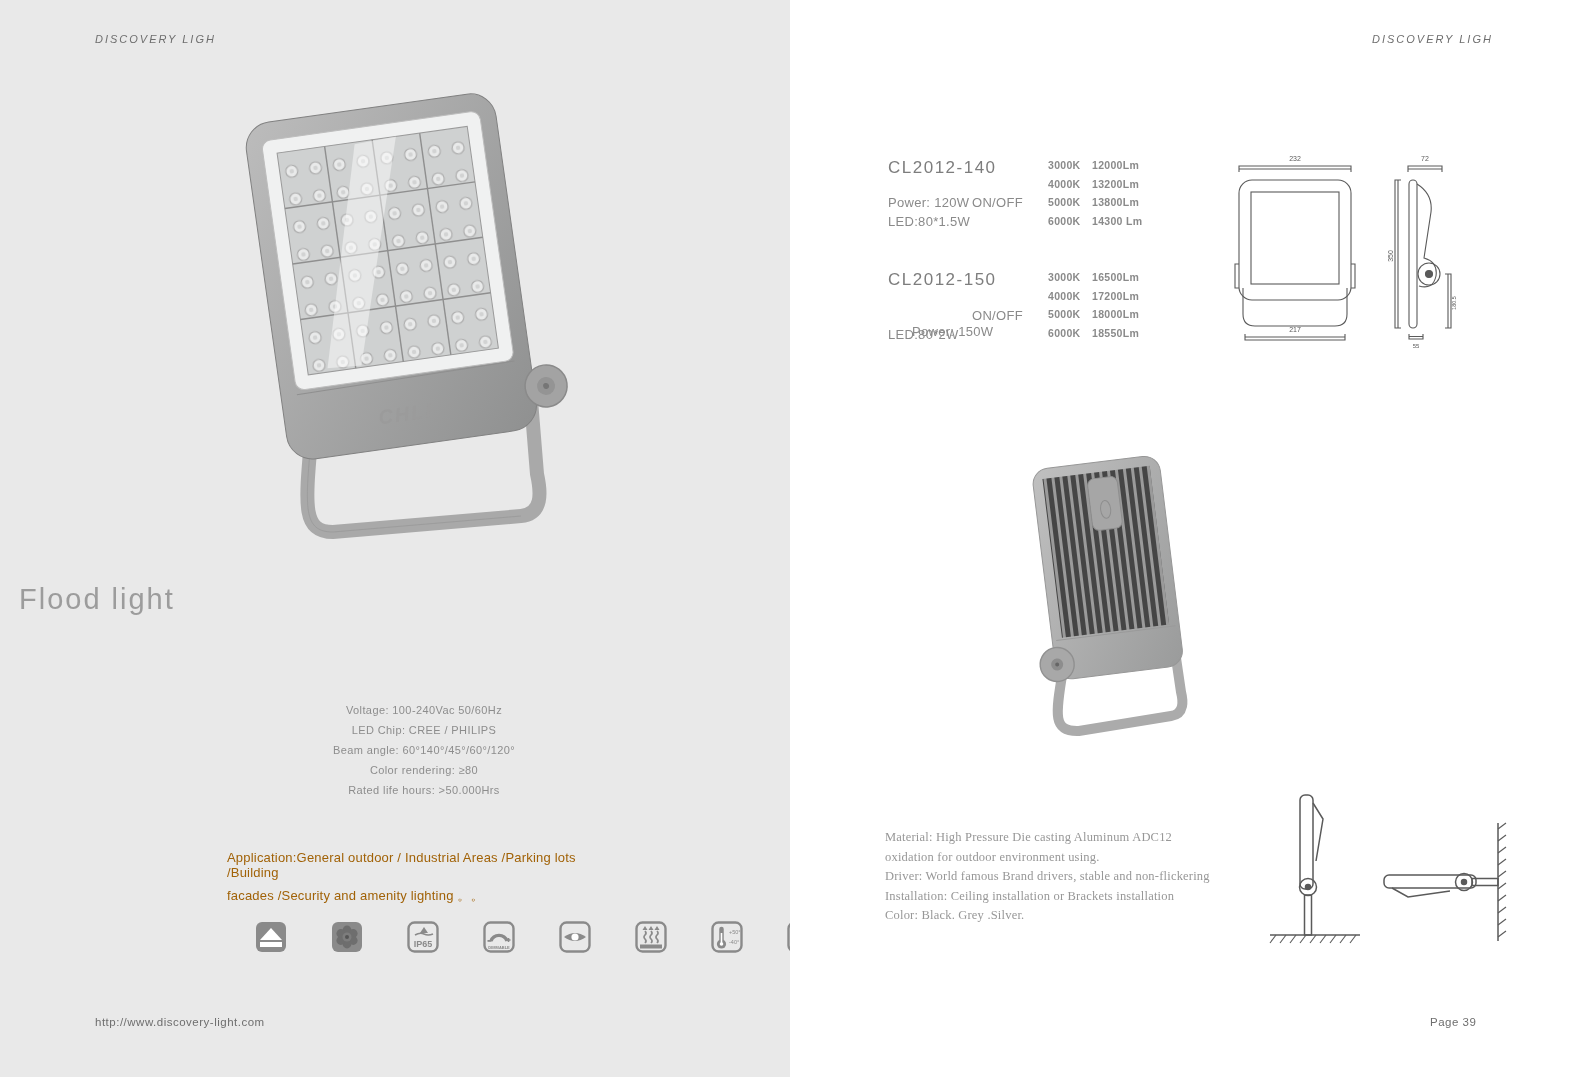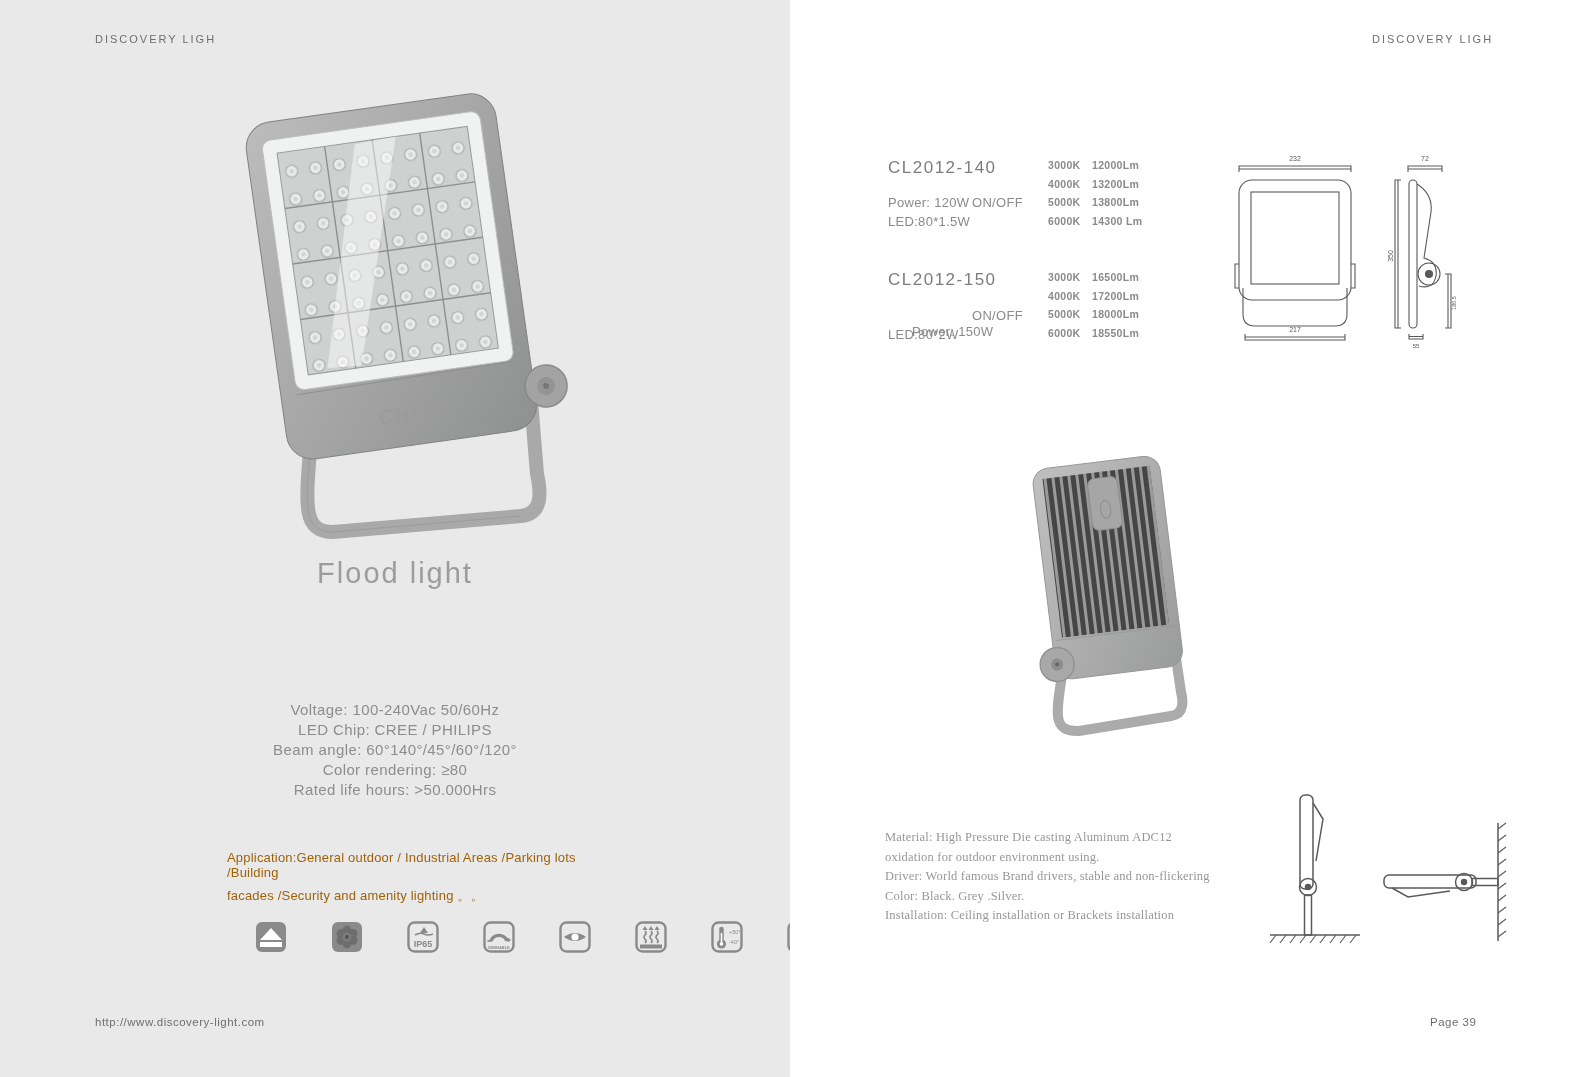--- a/index.html
+++ b/index.html
@@ -3,26 +3,26 @@
 <meta charset="utf-8">
 <style>
   html,body{margin:0;padding:0;}
   body{
     width:1587px;height:1077px;position:relative;background:#ffffff;
     font-family:"Liberation Sans",sans-serif;color:#8a8a8a;overflow:hidden;
   }
   .abs{position:absolute;}
   .left-page{left:0;top:0;width:790px;height:1077px;background:#e9e9e9;}
   .right-page{left:790px;top:0;width:797px;height:1077px;background:#ffffff;}
-  .brand{font-size:11px;letter-spacing:2px;color:#6e6e6e;}
+  .brand{font-size:11px;letter-spacing:2px;color:#6e6e6e;font-style:italic;}
   .footer-text{font-size:11.5px;color:#6e6e6e;letter-spacing:.5px;}
-  .product-title{left:0;top:557px;width:790px;text-align:center;font-size:29px;
-    font-weight:300;color:#9c9c9c;letter-spacing:2px;}
-  .spec-list{left:0;top:700px;width:790px;text-align:center;font-size:15px;
-    color:#8d8d8d;line-height:20px;letter-spacing:.4px;}
+  .product-title{left:0;top:583px;width:790px;font-size:29px;
+    font-weight:300;color:#9c9c9c;letter-spacing:2px;padding-left:19px;}
+  .spec-list{left:16px;top:700px;width:790px;text-align:center;font-size:11px;
+    color:#8d8d8d;line-height:20px;letter-spacing:.4px;padding-left:13px;}
   .application{left:227px;top:850px;width:400px;font-size:13px;color:#a16207;letter-spacing:.2px;}
   .application .line2{margin-top:7px;}
   .badge-row{left:219px;top:921px;display:flex;gap:8px;}
   .badge{width:32px;height:32px;position:relative;margin-left:36px;}
   .model-title{font-size:17px;color:#7d7d7d;letter-spacing:1.5px;}
   .spec-sm{font-size:13px;color:#8a8a8a;letter-spacing:.3px;}
   .out-row{display:flex;font-size:10.5px;color:#8a8a8a;height:18.5px;align-items:flex-start;letter-spacing:.3px;font-weight:bold;}
   .out-row .cct{width:44px;}
   .details{left:885px;top:828px;width:370px;font-family:"Liberation Serif",serif;
     font-size:12.5px;color:#979797;line-height:19.5px;letter-spacing:.2px;}
@@ -287,22 +287,22 @@
       <circle cx="52" cy="210" r="17" fill="#a8a8a8" stroke="#909090" stroke-width="1.4"></circle>
       <circle cx="52" cy="210" r="6" fill="#8d8d8d"></circle>
         <circle cx="52" cy="210" r="2" fill="#666"></circle>
     </g>
   </svg>
 
   <div class="details abs" style="left:95px;top:828px;">
     <div>Material: High Pressure Die casting Aluminum ADC12</div>
     <div>oxidation for   outdoor environment using.</div>
     <div>Driver:   World  famous Brand drivers, stable and non-flickering</div>
+    <div>Installation: Ceiling installation  or Brackets installation</div>
     <div>Color: Black. Grey .Silver.</div>
-    <div>Installation: Ceiling installation  or Brackets installation</div>
   </div>
 
   <svg class="abs" style="left:458px;top:783px;" width="270" height="185" viewBox="0 0 270 185">
     <g stroke="#5a5a5a" stroke-width="1.5" fill="none">
 
       <rect x="52" y="12" width="13" height="94" rx="5"></rect>
       <path d="M65,20 l10,16 -7,42"></path>
       <circle cx="60" cy="104" r="8.5"></circle>
         <circle cx="60" cy="104" r="2.5" fill="#5a5a5a"></circle>
       <rect x="56.5" y="112" width="7" height="40"></rect>

